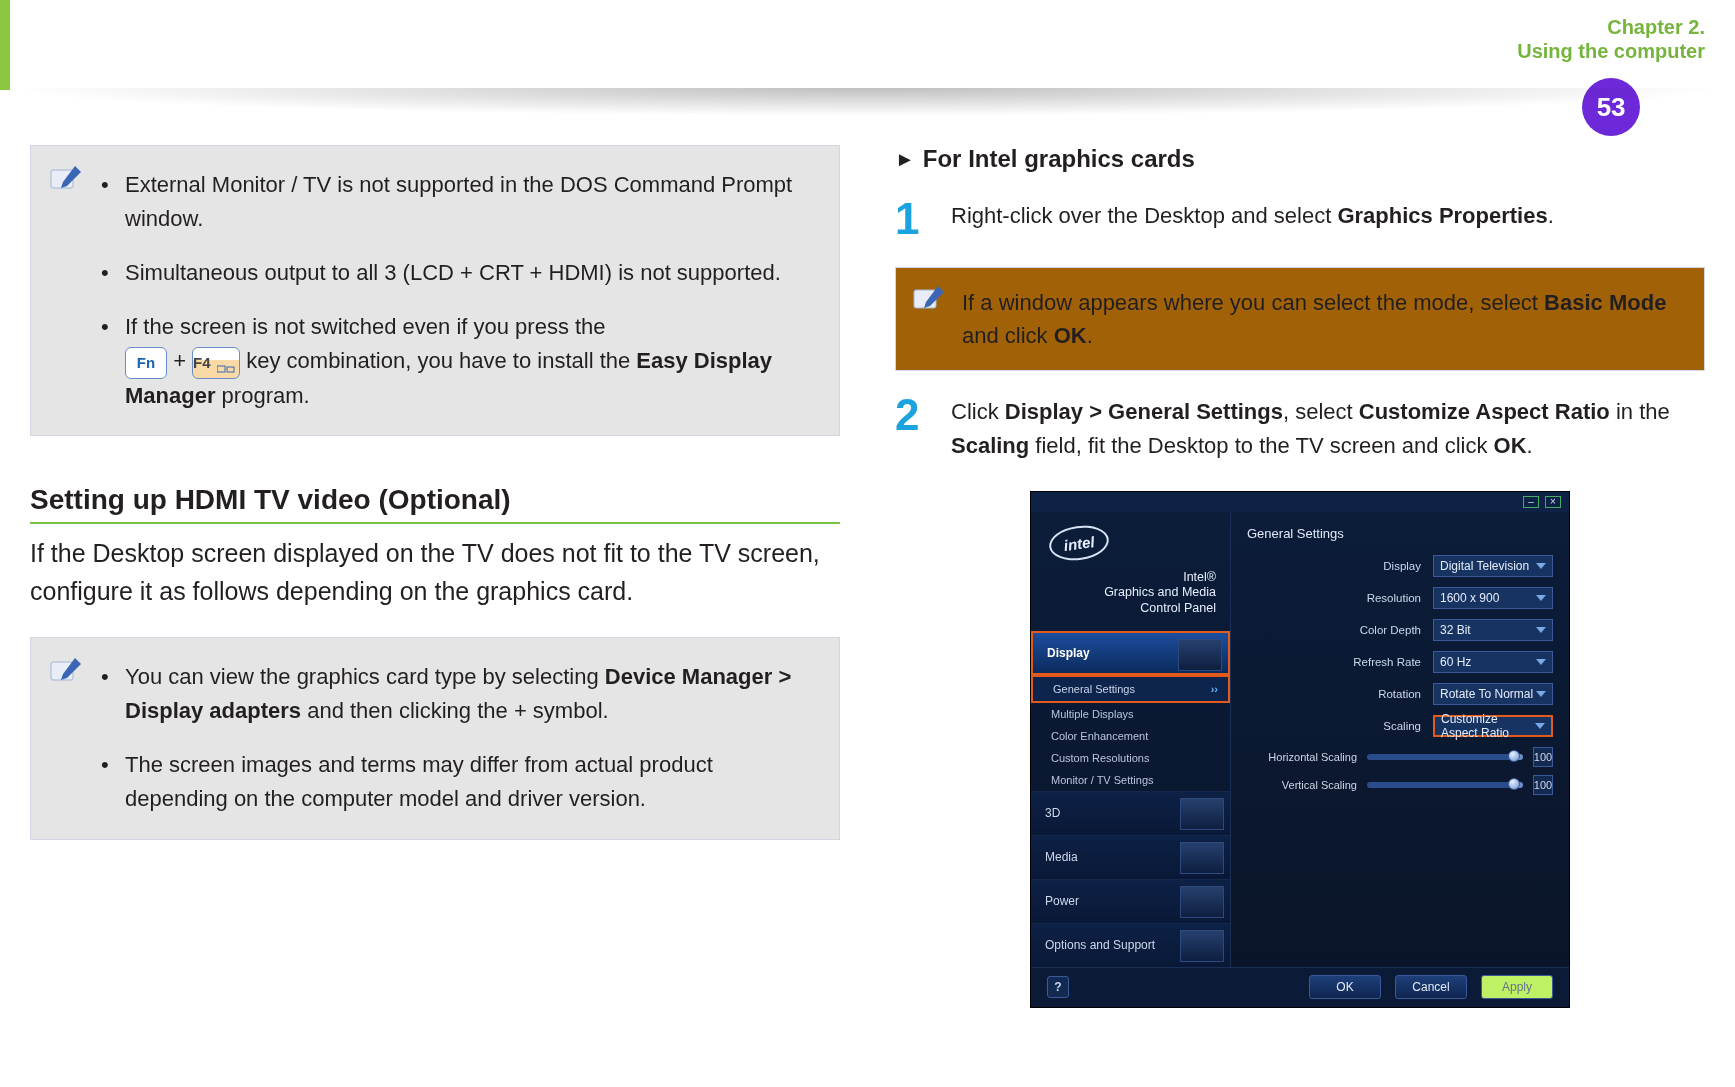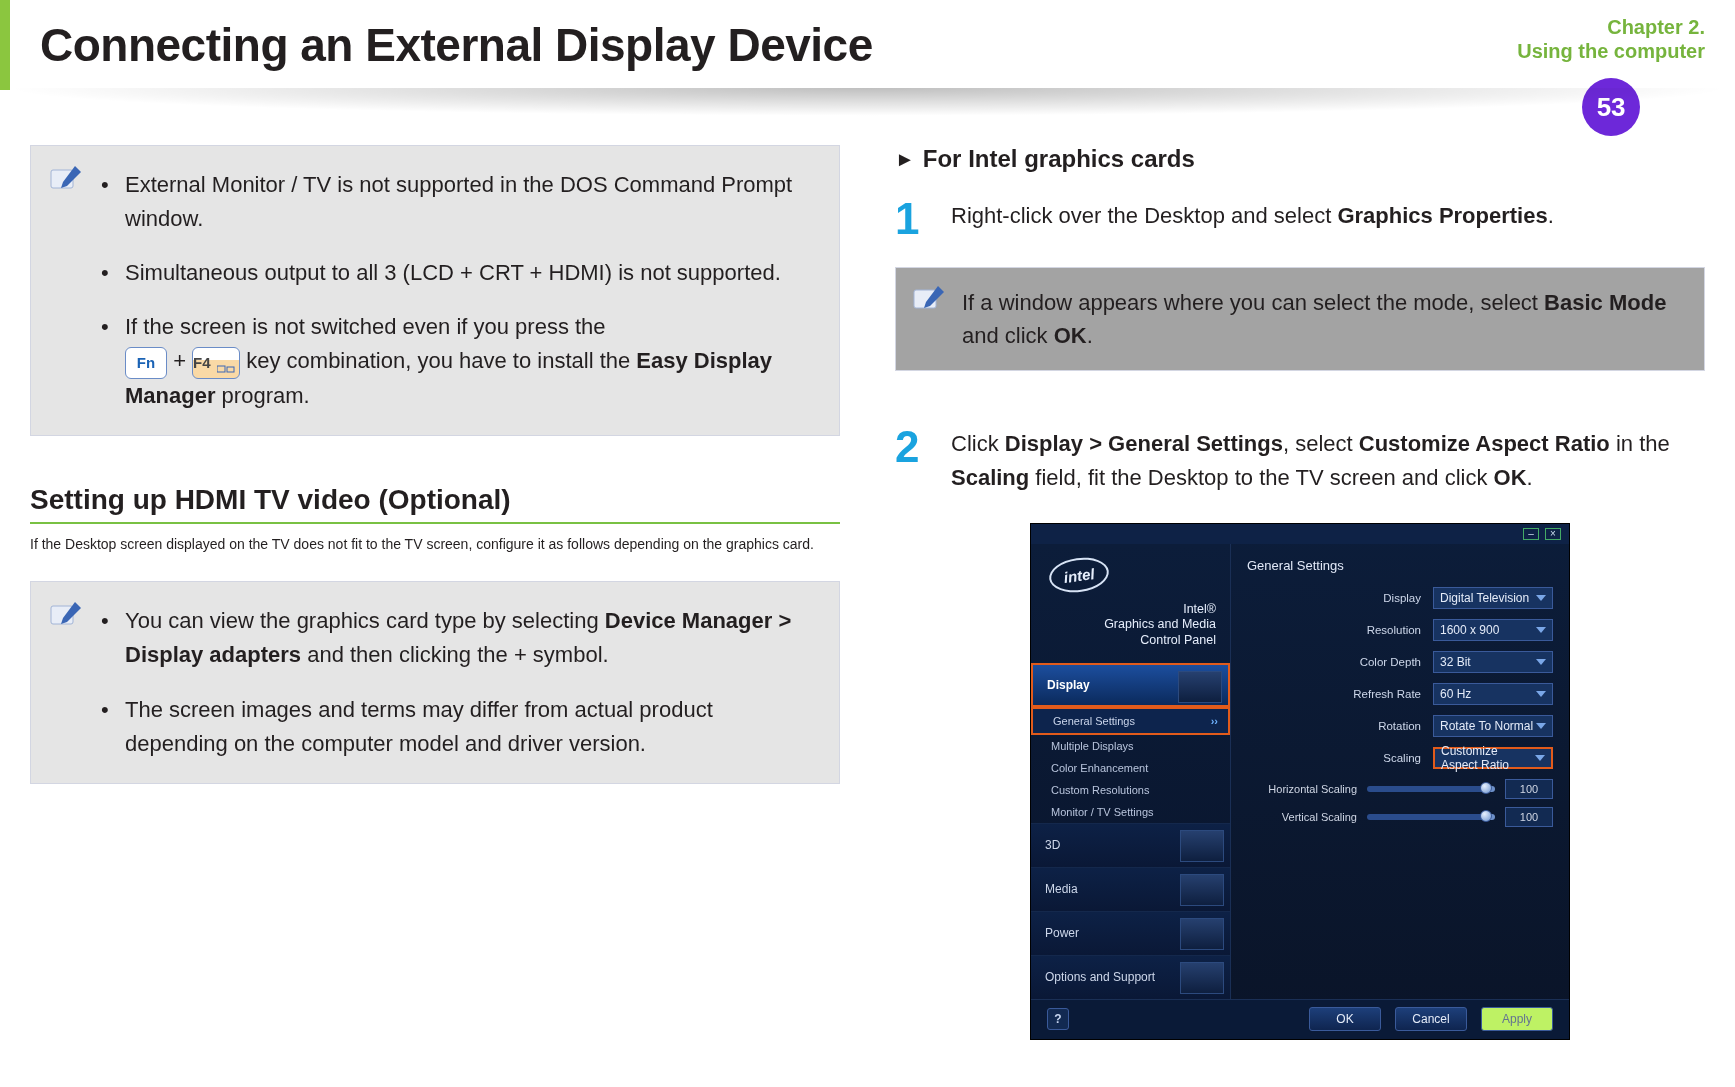--- a/index.html
+++ b/index.html
@@ -123,21 +123,21 @@
 
   
   .sec-heading {
     font-size: 28px;
     font-weight: 700;
     margin: 48px 0 10px 0;
     padding-bottom: 6px;
     border-bottom: 2px solid #79c143;
   }
   .body-text {
-    font-size: 14px;
+    font-size: 25px;
     line-height: 1.55;
     margin-bottom: 26px;
   }
 
   
   .sub-heading {
     font-size: 24px;
     font-weight: 700;
     display: flex;
     align-items: center;
@@ -154,27 +154,27 @@
   }
   .step-num {
     color: #1aa3df;
     font-size: 44px;
     font-weight: 700;
     line-height: 0.9;
     flex-shrink: 0;
     width: 36px;
   }
   .note-simple {
-    background: #a3a3a3;
+    background: #a16207;
     border: 1px solid #d3d6e2;
     padding: 18px 24px 18px 66px;
     position: relative;
     font-size: 22px;
     line-height: 1.5;
-    margin-bottom: 56px;
+    margin-bottom: 24px;
   }
   .note-simple .note-icon {
     position:absolute; left:16px; top:16px; width:34px; height:28px;
   }
 
   b { font-weight:700; }
 
   
   .intel-wrap { display:flex; justify-content:center; margin-top:10px; }
   .intel {
@@ -252,21 +252,21 @@
     flex:1; height:6px; border-radius:3px;
     background:linear-gradient(90deg,#2a4c8c 0 96%, #6d90c9 96% 100%);
     position:relative;
   }
   .slider .knob{
     position:absolute; right:2%; top:-4px; width:12px;height:12px;border-radius:50%;
     background:radial-gradient(circle at 35% 30%, #e8f1ff, #6c93cf);
     border:1px solid #3a5a9a;
   }
   .valbox{
-    width:48px; height:20px; border:1px solid #3a5a9a; background:#122a52;
+    width:20px; height:20px; border:1px solid #3a5a9a; background:#122a52;
     display:flex;align-items:center;justify-content:center; font-size:11px;
   }
   .intel-footer{
     height:40px; border-top:1px solid #1a2f55;
     display:flex; align-items:center; justify-content:flex-end;
     gap:14px; padding:0 16px;
     background:#0a1a37;
   }
   .intel-footer .help{
     margin-right:auto; width:22px;height:22px;border:1px solid #3a5a9a;
@@ -282,21 +282,20 @@
   .ibtn.dis{ color:#647491; background:#bef264; }
 
   
   .note-svg-pen { fill:#3a66b5; }
   .note-svg-page { fill:#e8edf7; stroke:#a2b4d6; }
 </style>
 </head>
 <body>
 
 <div class="header">
-  <h1 class="page-title">Connecting an External Display Device</h1>
   <div class="header-right">
     <div class="chapter-block">
       <div>Chapter 2.</div>
       <div>Using the computer</div>
     </div>
     <div class="page-badge">53</div>
   </div>
 </div>
 <div class="header-shadow"></div>
 

